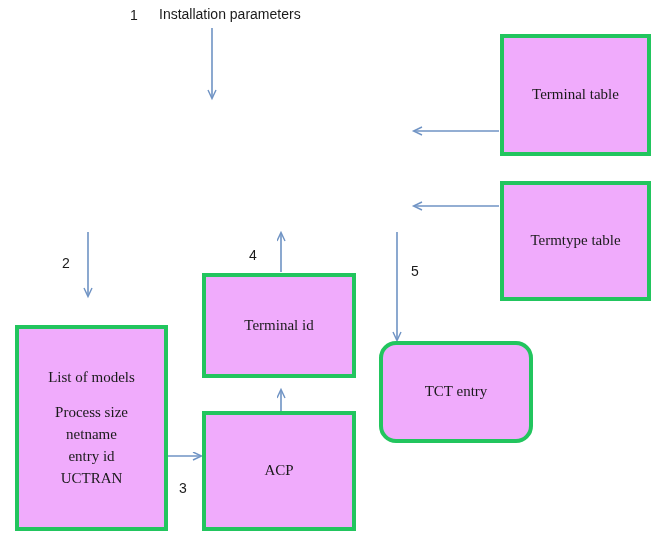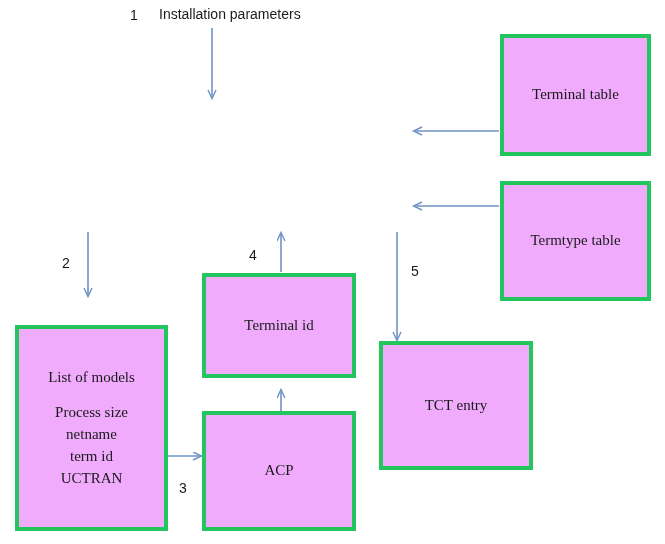--- a/index.html
+++ b/index.html
@@ -53,21 +53,21 @@
     width: 665px;
     height: 544px;
     pointer-events: none;
   }
   .box-main   { left: 15px;  top: 99px;  width: 396px; height: 133px; }
   .box-term   { left: 500px; top: 34px;  width: 151px; height: 122px; }
   .box-ttype  { left: 500px; top: 181px; width: 151px; height: 120px; }
   .box-models { left: 15px;  top: 297px; width: 153px; height: 206px; margin-top: 28px; }
   .box-termid { left: 202px; top: 273px; width: 154px; height: 105px; }
   .box-acp    { left: 202px; top: 411px; width: 154px; height: 120px; }
-  .box-tct    { left: 379px; top: 341px; width: 154px; height: 129px; }
+  .box-tct    { left: 379px; top: 341px; width: 154px; height: 102px; border-radius: 17px; }
   .gap { height: 14px; }
 </style>
 </head>
 <body>
 
 <div id="canvas">
 
   <svg class="arrows" viewBox="0 0 665 544" xmlns="http://www.w3.org/2000/svg">
     <defs>
       <marker id="ah" markerWidth="12" markerHeight="12" refX="9" refY="4.5" orient="auto" markerUnits="userSpaceOnUse">
@@ -110,21 +110,21 @@
 
   <div class="num" style="left:411px; top:263px;">5</div>
 
   <div class="num" style="left:179px; top:480px;">3</div>
 
   <div class="box box-models">
     <span class="line">List of models</span>
     <span class="gap"></span>
     <span class="line">Process size</span>
     <span class="line">netname</span>
-    <span class="line">term id</span>
+    <span class="line">entry id</span>
     <span class="line">UCTRAN</span>
   </div>
 
   <div class="box box-termid">
     <span class="line">Terminal id</span>
   </div>
 
   <div class="box box-acp">
     <span class="line">ACP</span>
   </div>

